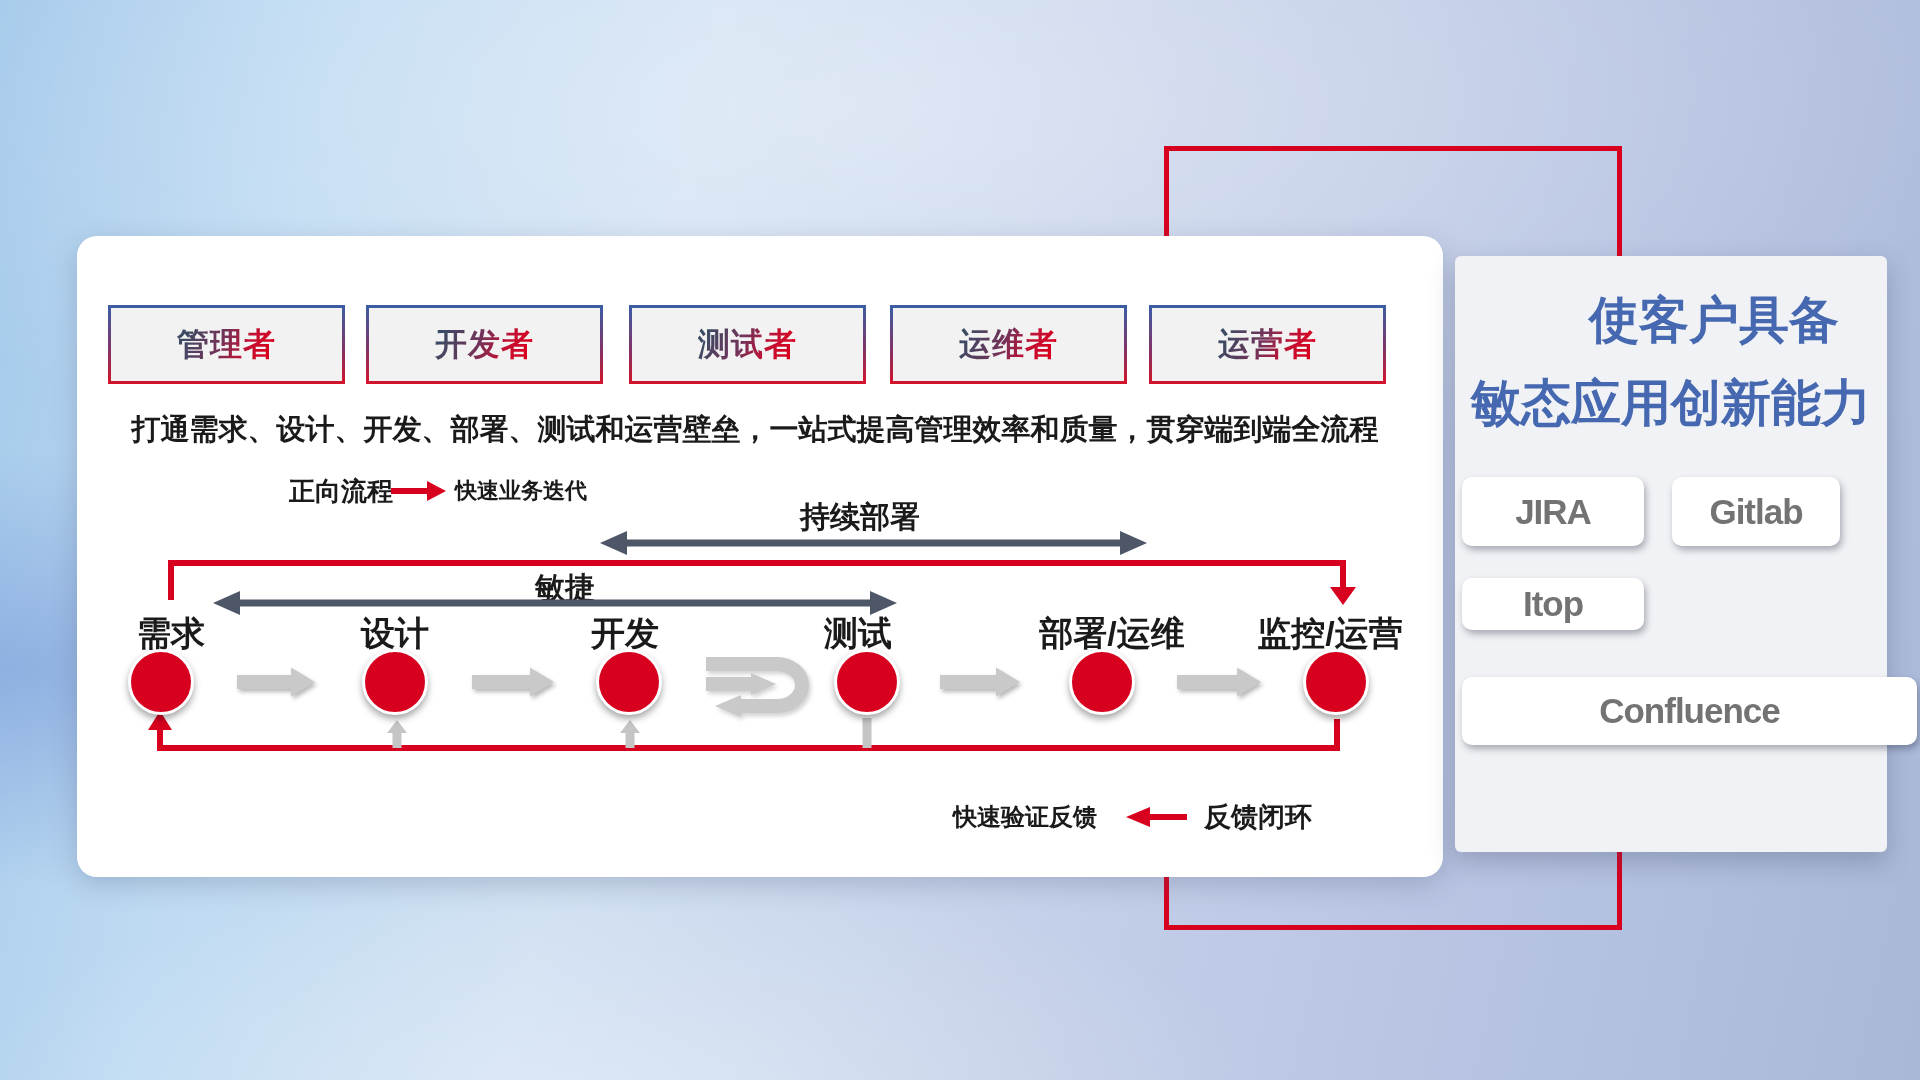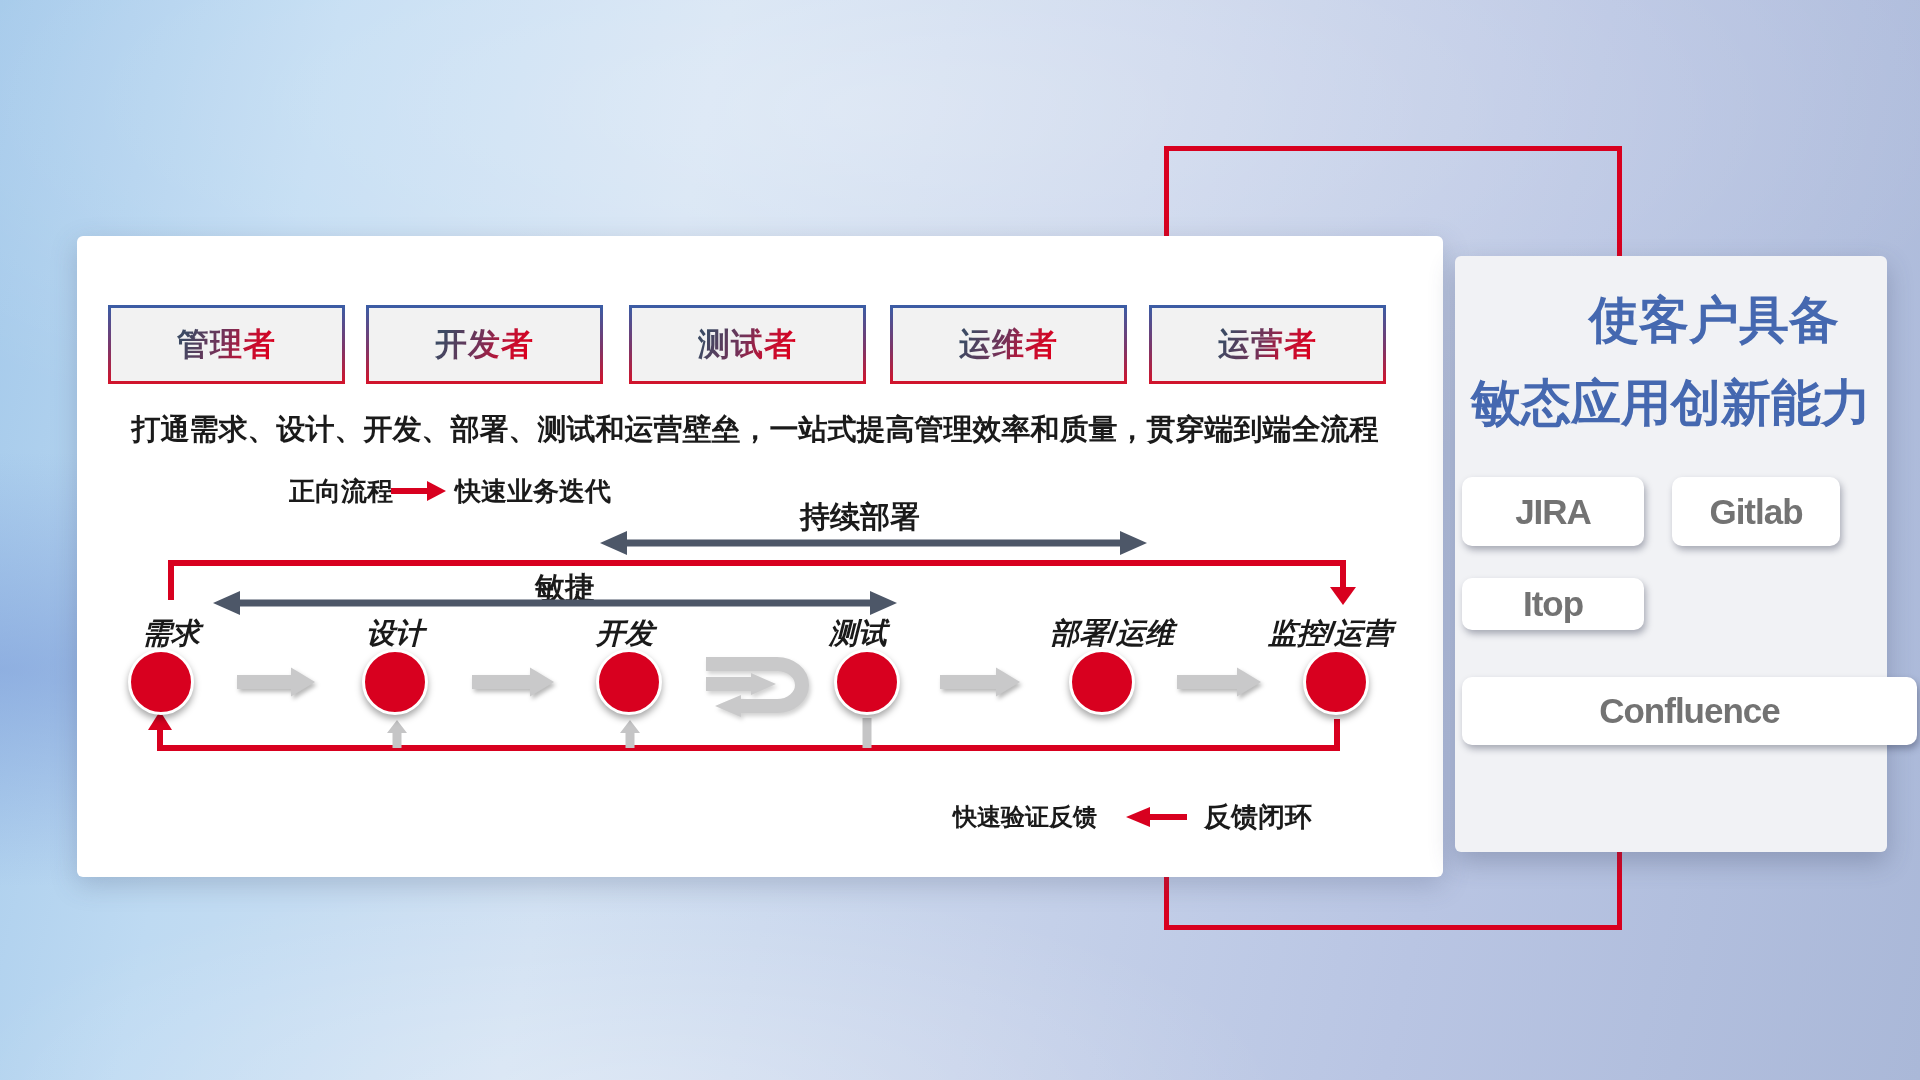--- a/index.html
+++ b/index.html
@@ -16,45 +16,45 @@
 
   
   .red-frame {
     position:absolute; left:1164px; top:146px; width:458px; height:784px;
     border:5px solid #d8001f; z-index:1;
   }
 
   
   .main-panel {
     position:absolute; left:77px; top:236px; width:1366px; height:641px;
-    background:#ffffff; border-radius:6px; z-index:2;
+    background:#ffffff; border-radius:20px; z-index:2;
     box-shadow:0 8px 26px rgba(70,82,115,0.25);
   }
   .role-box {
     position:absolute; top:69px; height:79px; width:237px;
     background:#f2f2f2;
     border:3px solid;
     border-image:linear-gradient(to bottom, #3c5ca4 0%, #7e3568 55%, #d1142c 100%) 1;
     display:flex; align-items:center; justify-content:center;
   }
   .role-box span {
     font-size:32px; font-weight:bold; letter-spacing:1px;
     background:linear-gradient(115deg, #3d4a63 12%, #743158 45%, #c21133 68%, #d8001f 88%);
     -webkit-background-clip:text; background-clip:text; color:transparent;
   }
   .desc {
     position:absolute; left:0; top:174px; width:1356px; text-align:center;
     font-size:29px; font-weight:bold; color:#1a1a1a; line-height:38px;
   }
   .lbl { position:absolute; font-weight:bold; color:#1a1a1a; white-space:nowrap; }
   .legend-fwd-label   { left:212px;  top:241px; font-size:26px; line-height:28px; }
-  .legend-fwd-result  { left:378px;  top:241px; font-size:26px; line-height:28px; }
+  .legend-fwd-result  { left:378px;  top:241px; font-size:22px; line-height:28px; }
   .cd-label    { left:723px;  top:265px; font-size:30px; line-height:32px; }
   .agile-label { left:458px;  top:336px; font-size:30px; line-height:32px; }
-  .node-label  { top:382px; font-size:29px; line-height:31px; transform:translateX(-50%);font-style:italic; }
+  .node-label  { top:382px; font-size:34px; line-height:31px; transform:translateX(-50%); }
   .legend-fb-result { left:876px;  top:566px; font-size:24px; line-height:30px; }
   .legend-fb-label  { left:1127px; top:567px; font-size:27px; line-height:29px; }
 
   .diagram-svg { position:absolute; left:0; top:0; width:1366px; height:641px; z-index:2; }
 
   .node-circle {
     position:absolute; width:66px; height:66px; border-radius:50%;
     background:#d8001f; border:3px solid #ffffff;
     box-shadow:0 4px 7px rgba(0,0,0,0.35); z-index:3;
     transform:translate(-50%,-50%);

